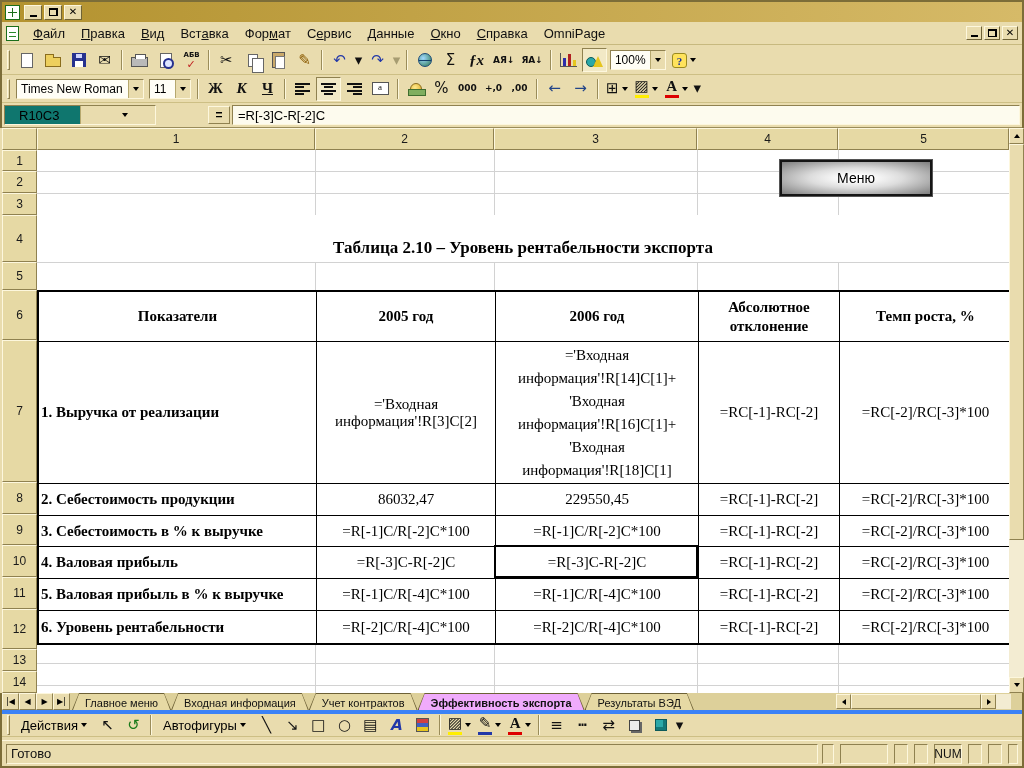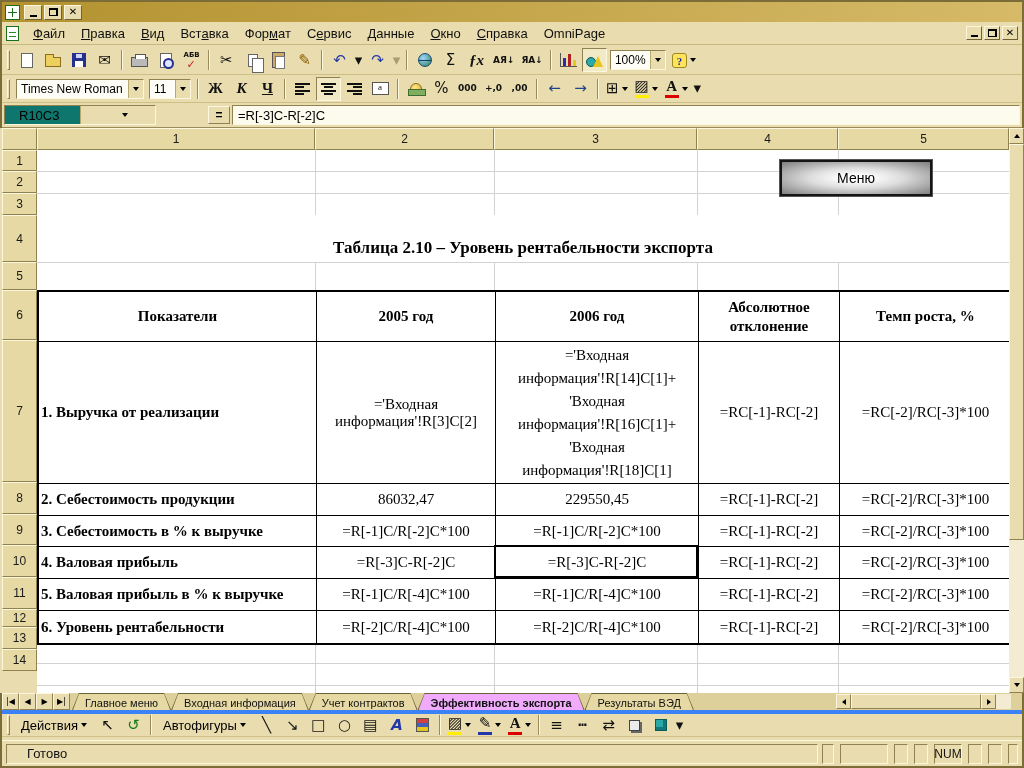--- a/index.html
+++ b/index.html
@@ -174,21 +174,21 @@
   .tab.active>span{background:#f0abfc;font-weight:bold}
   .hscroll{position:absolute;left:834px;top:1px;width:175px;height:15px;background:#f3ecd2;display:flex}
   .hbtn{width:15px;height:15px;background:#e9dcae;border:1px solid;border-color:#fdf7dd #8f8150 #8f8150 #fdf7dd;
     display:flex;align-items:center;justify-content:center}
   .hthumb{width:130px;height:15px;background:#e9dcae;border:1px solid;border-color:#fdf7dd #8f8150 #8f8150 #fdf7dd}
 
   
   .statusbar{position:absolute;left:2px;right:2px;top:740px;height:26px;background:#e9dcae;
     border-top:1px solid #fdf7dd;display:flex;align-items:center;padding:0 4px;gap:4px}
   .spanel{height:20px;border:1px solid;border-color:#8f8150 #fdf7dd #fdf7dd #8f8150;
-    display:flex;align-items:center;font-size:13px;color:#111;padding:0 20px}
+    display:flex;align-items:center;font-size:13px;color:#111;padding:0 4px}
   .spanel.left{width:828px}
   .scluster{display:flex;gap:6px}
   .scluster .spanel{justify-content:center;padding:0;font-size:12px}
 </style>
 </head>
 <body>
 
 <div class="titlebar">
   <span class="app-icon"></span>
   <span class="wbtns">
@@ -437,21 +437,21 @@
       <div class="rowhead" style="height: 22px;">2</div>
       <div class="rowhead" style="height: 22px;">3</div>
       <div class="rowhead" style="height: 47px;">4</div>
       <div class="rowhead" style="height: 28px;">5</div>
       <div class="rowhead" style="height: 50px;">6</div>
       <div class="rowhead" style="height: 142px;">7</div>
       <div class="rowhead" style="height: 32px;">8</div>
       <div class="rowhead" style="height: 31px;">9</div>
       <div class="rowhead" style="height: 32px;">10</div>
       <div class="rowhead" style="height: 32px;">11</div>
-      <div class="rowhead" style="height: 18px;">12</div>
+      <div class="rowhead" style="height: 40px;">12</div>
       <div class="rowhead" style="height: 22px;">13</div>
       <div class="rowhead" style="height: 22px;">14</div>
     </div>
   <div class="sheetbg"></div>
   <div id="gridlines">
       <div class="gridline" style="left: 315px; top: 22px; width: 1px; height: 543px;"></div>
       <div class="gridline" style="left: 494px; top: 22px; width: 1px; height: 543px;"></div>
       <div class="gridline" style="left: 697px; top: 22px; width: 1px; height: 543px;"></div>
       <div class="gridline" style="left: 838px; top: 22px; width: 1px; height: 543px;"></div>
       <div class="gridline" style="left: 37px; top: 43px; width: 972px; height: 1px;"></div>

